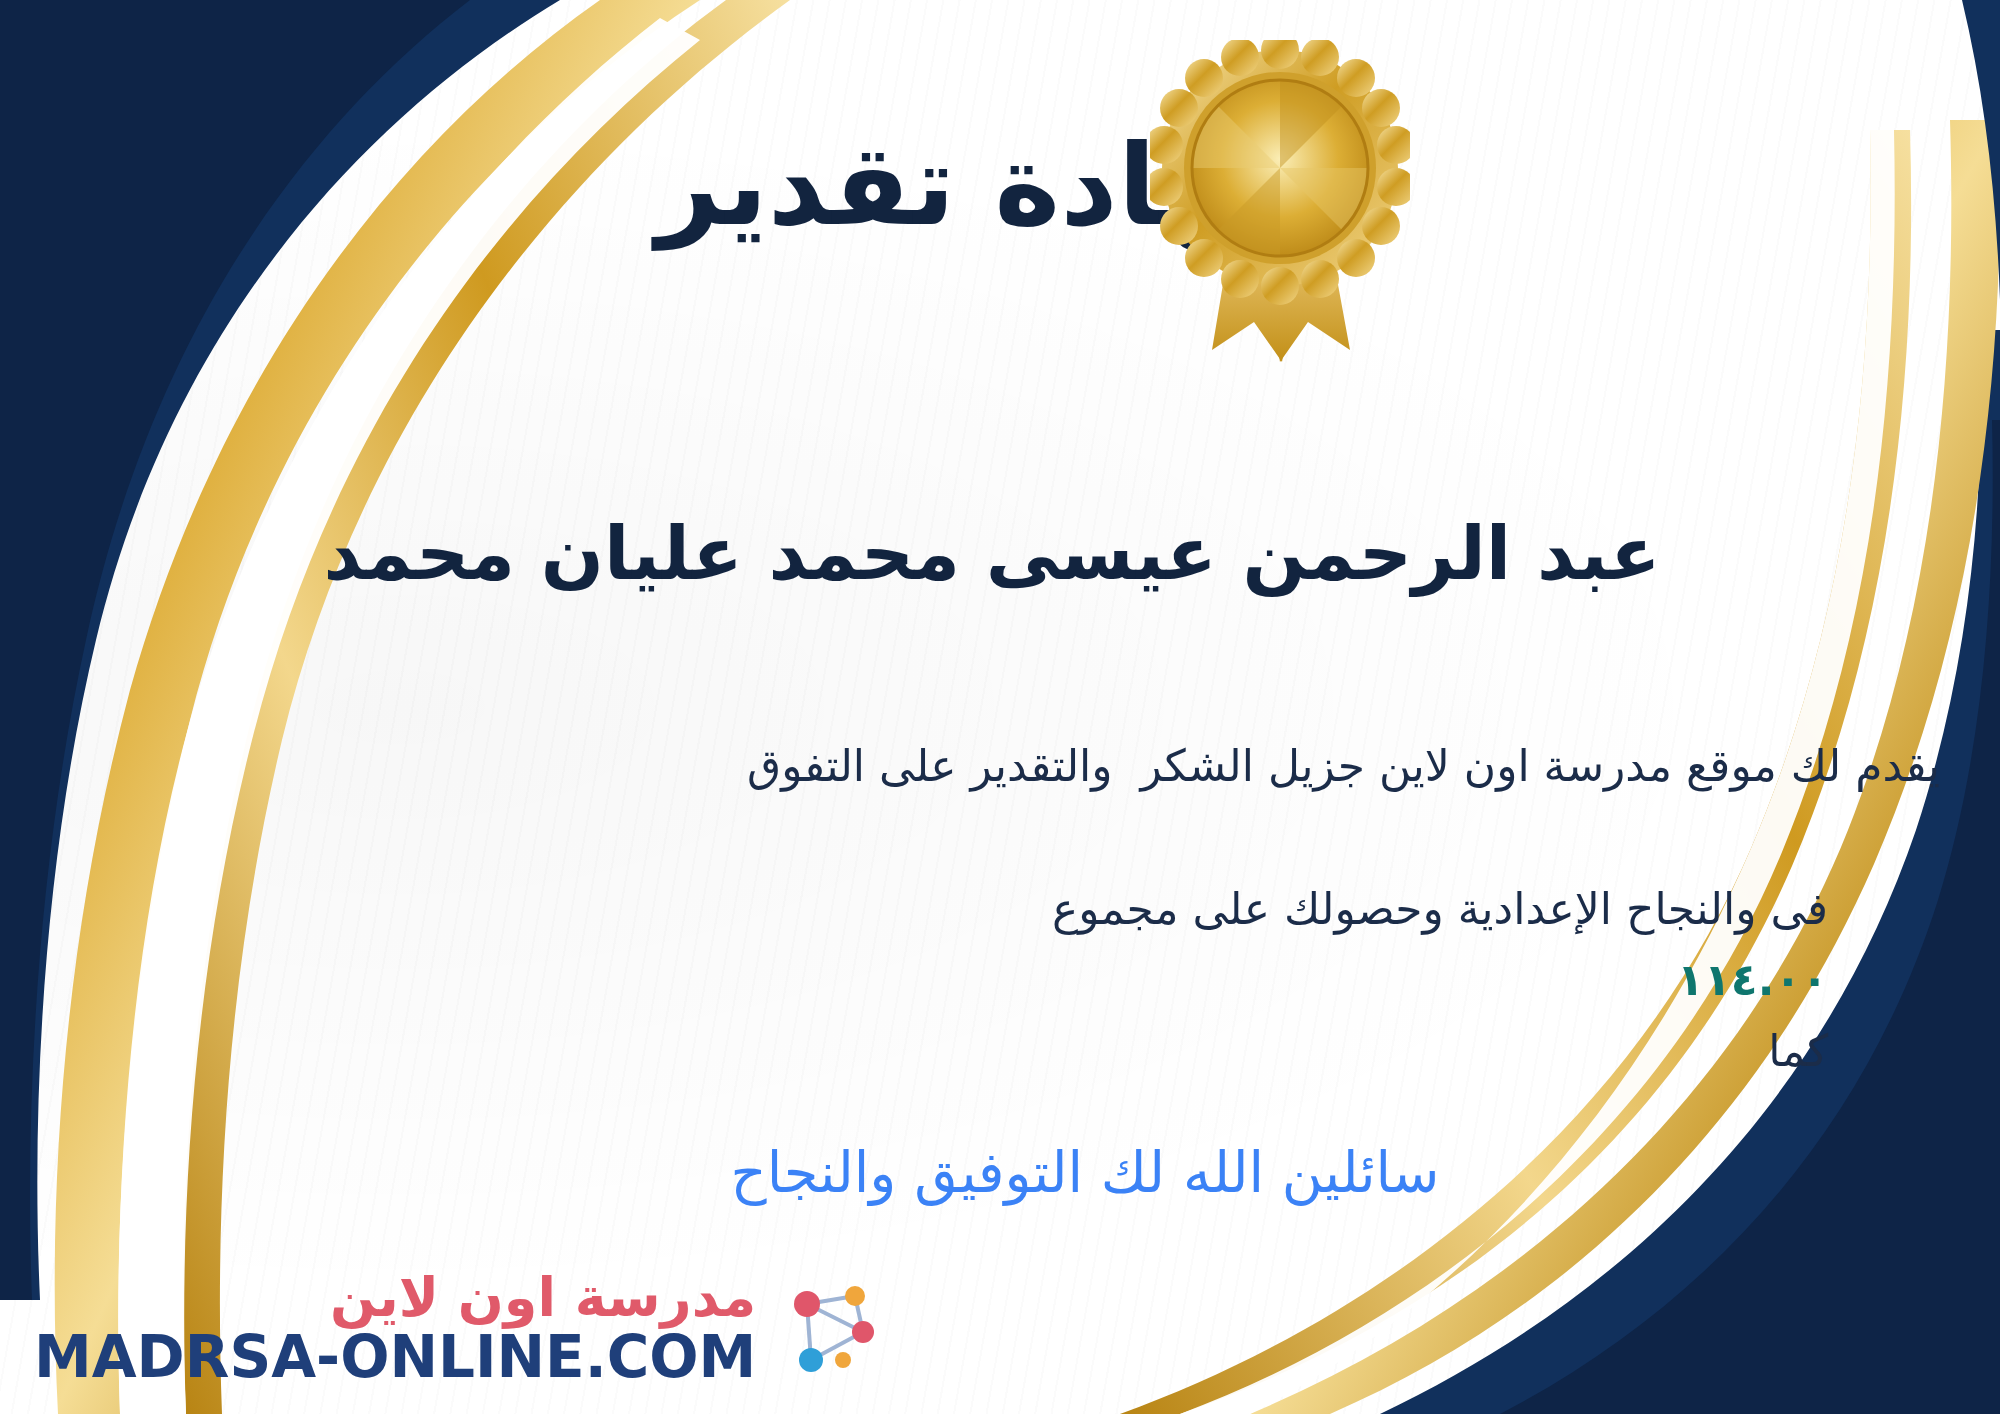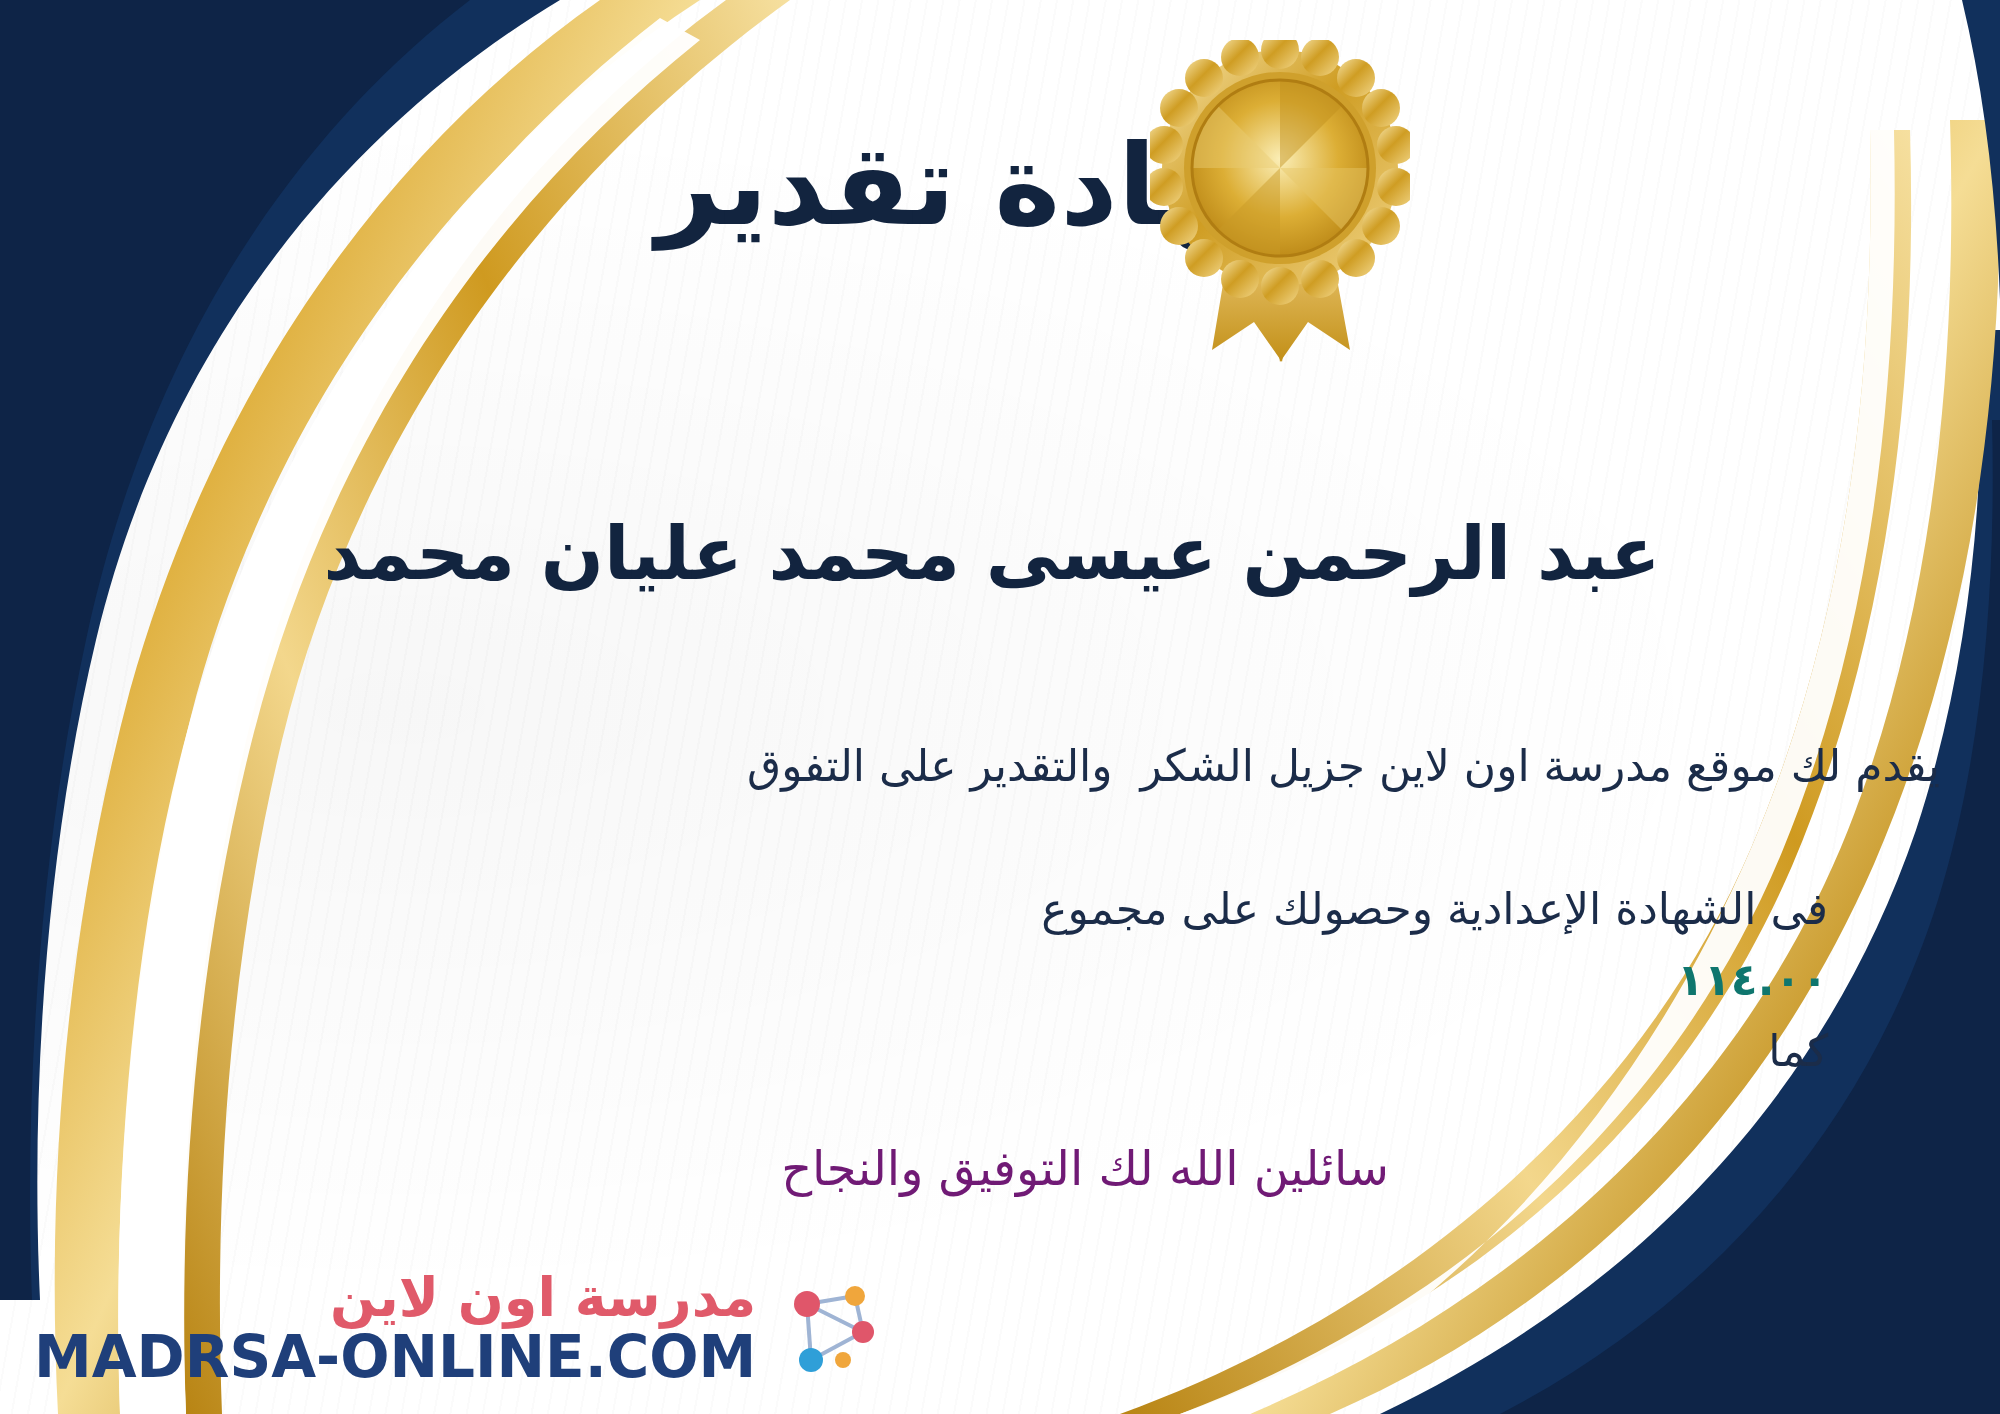--- a/index.html
+++ b/index.html
@@ -104,22 +104,22 @@
     letter-spacing: 1px;
   }
 
   .closing {
     position: absolute;
     top: 1140px;
     right: 60px;
     left: 230px;
     text-align: center;
     direction: rtl;
-    color: #701a75;
-    font-size: 48px;
+    color: #3b82f6;
+    font-size: 56px;
     font-weight: 500;
   }
 
   
   .medal {
     position: absolute;
     top: 40px;
     right: 590px;
     width: 260px;
     height: 330px;
@@ -282,21 +282,21 @@
 
   <div class="content">
 
     <div class="title">شهادة تقدير</div>
 
     <div class="recipient-name">عبد الرحمن عيسى محمد عليان محمد</div>
 
     <div class="body-block">
       <span class="body-line">يقدم لك موقع مدرسة اون لاين جزيل الشكر  والتقدير على التفوق</span>
       <span class="body-line">
-        <span>فى الشهادة الإعدادية وحصولك على مجموع</span>
+        <span>فى والنجاح الإعدادية وحصولك على مجموع</span>
         <span class="score">١١٤.٠٠</span>
         <span>كما</span>
       </span>
     </div>
 
     <div class="closing">سائلين الله لك التوفيق  والنجاح</div>
   </div>
 
   <div class="footer-logo">
     <div class="brand-mark">

